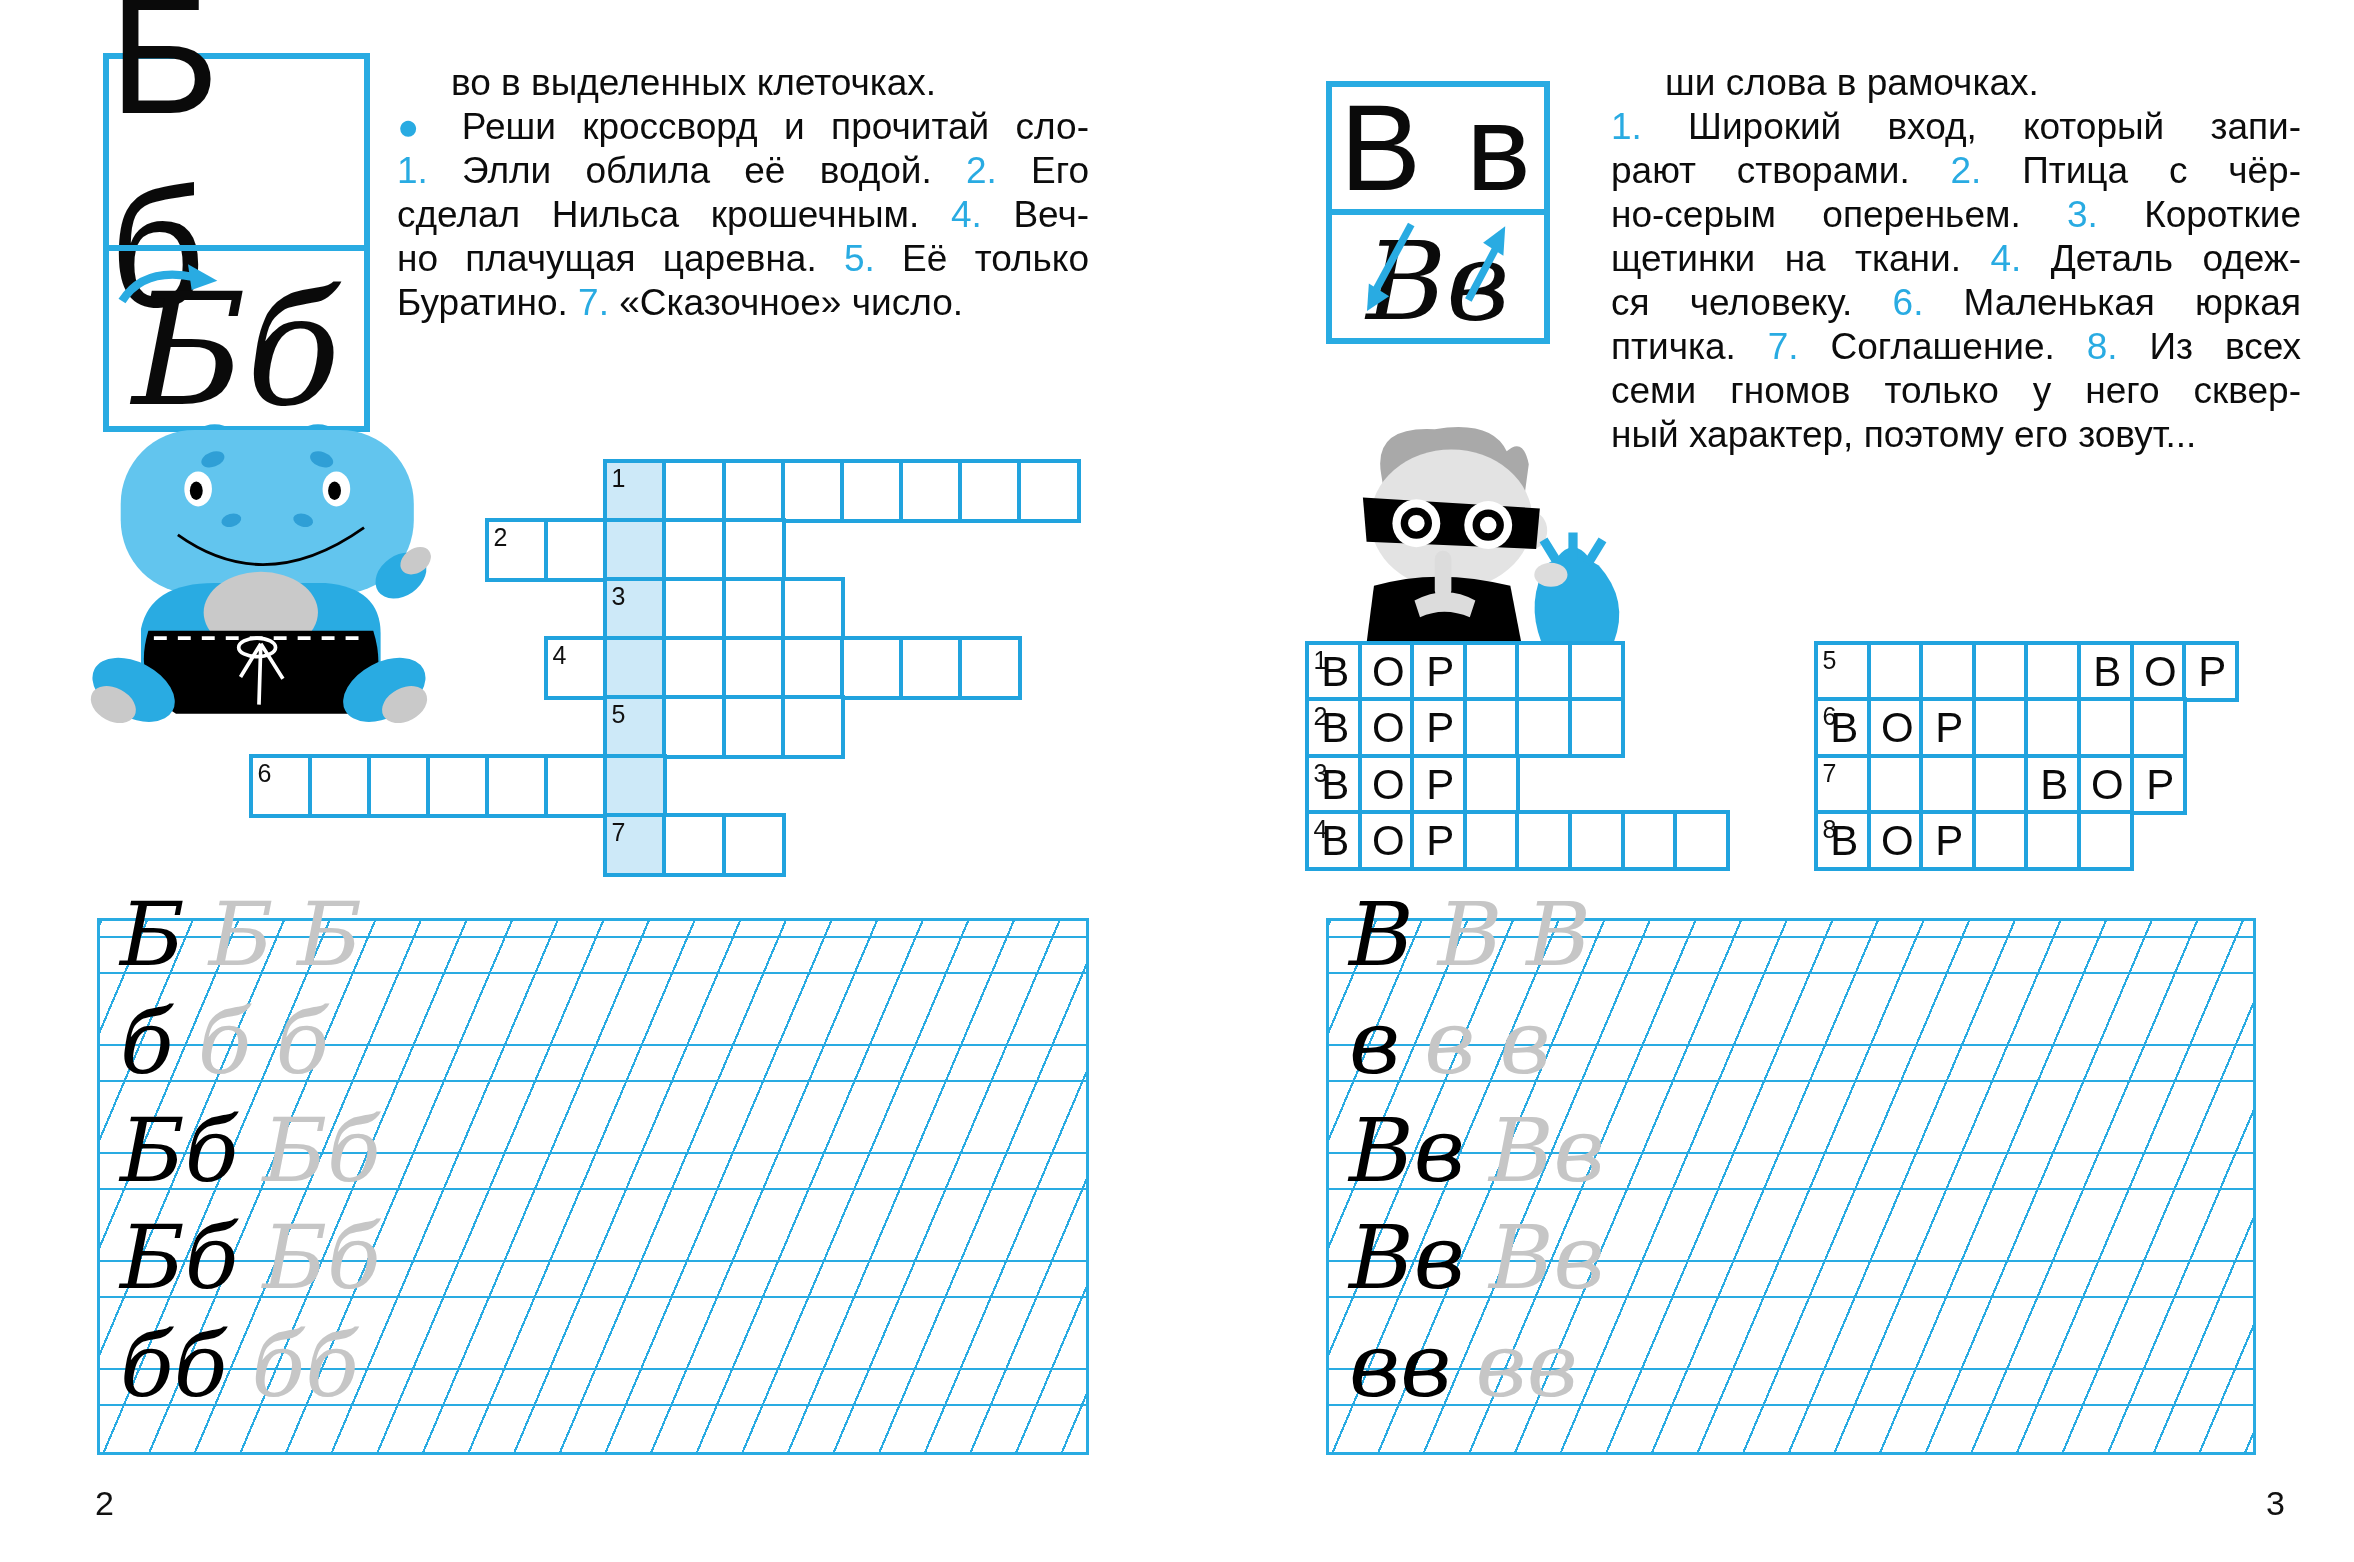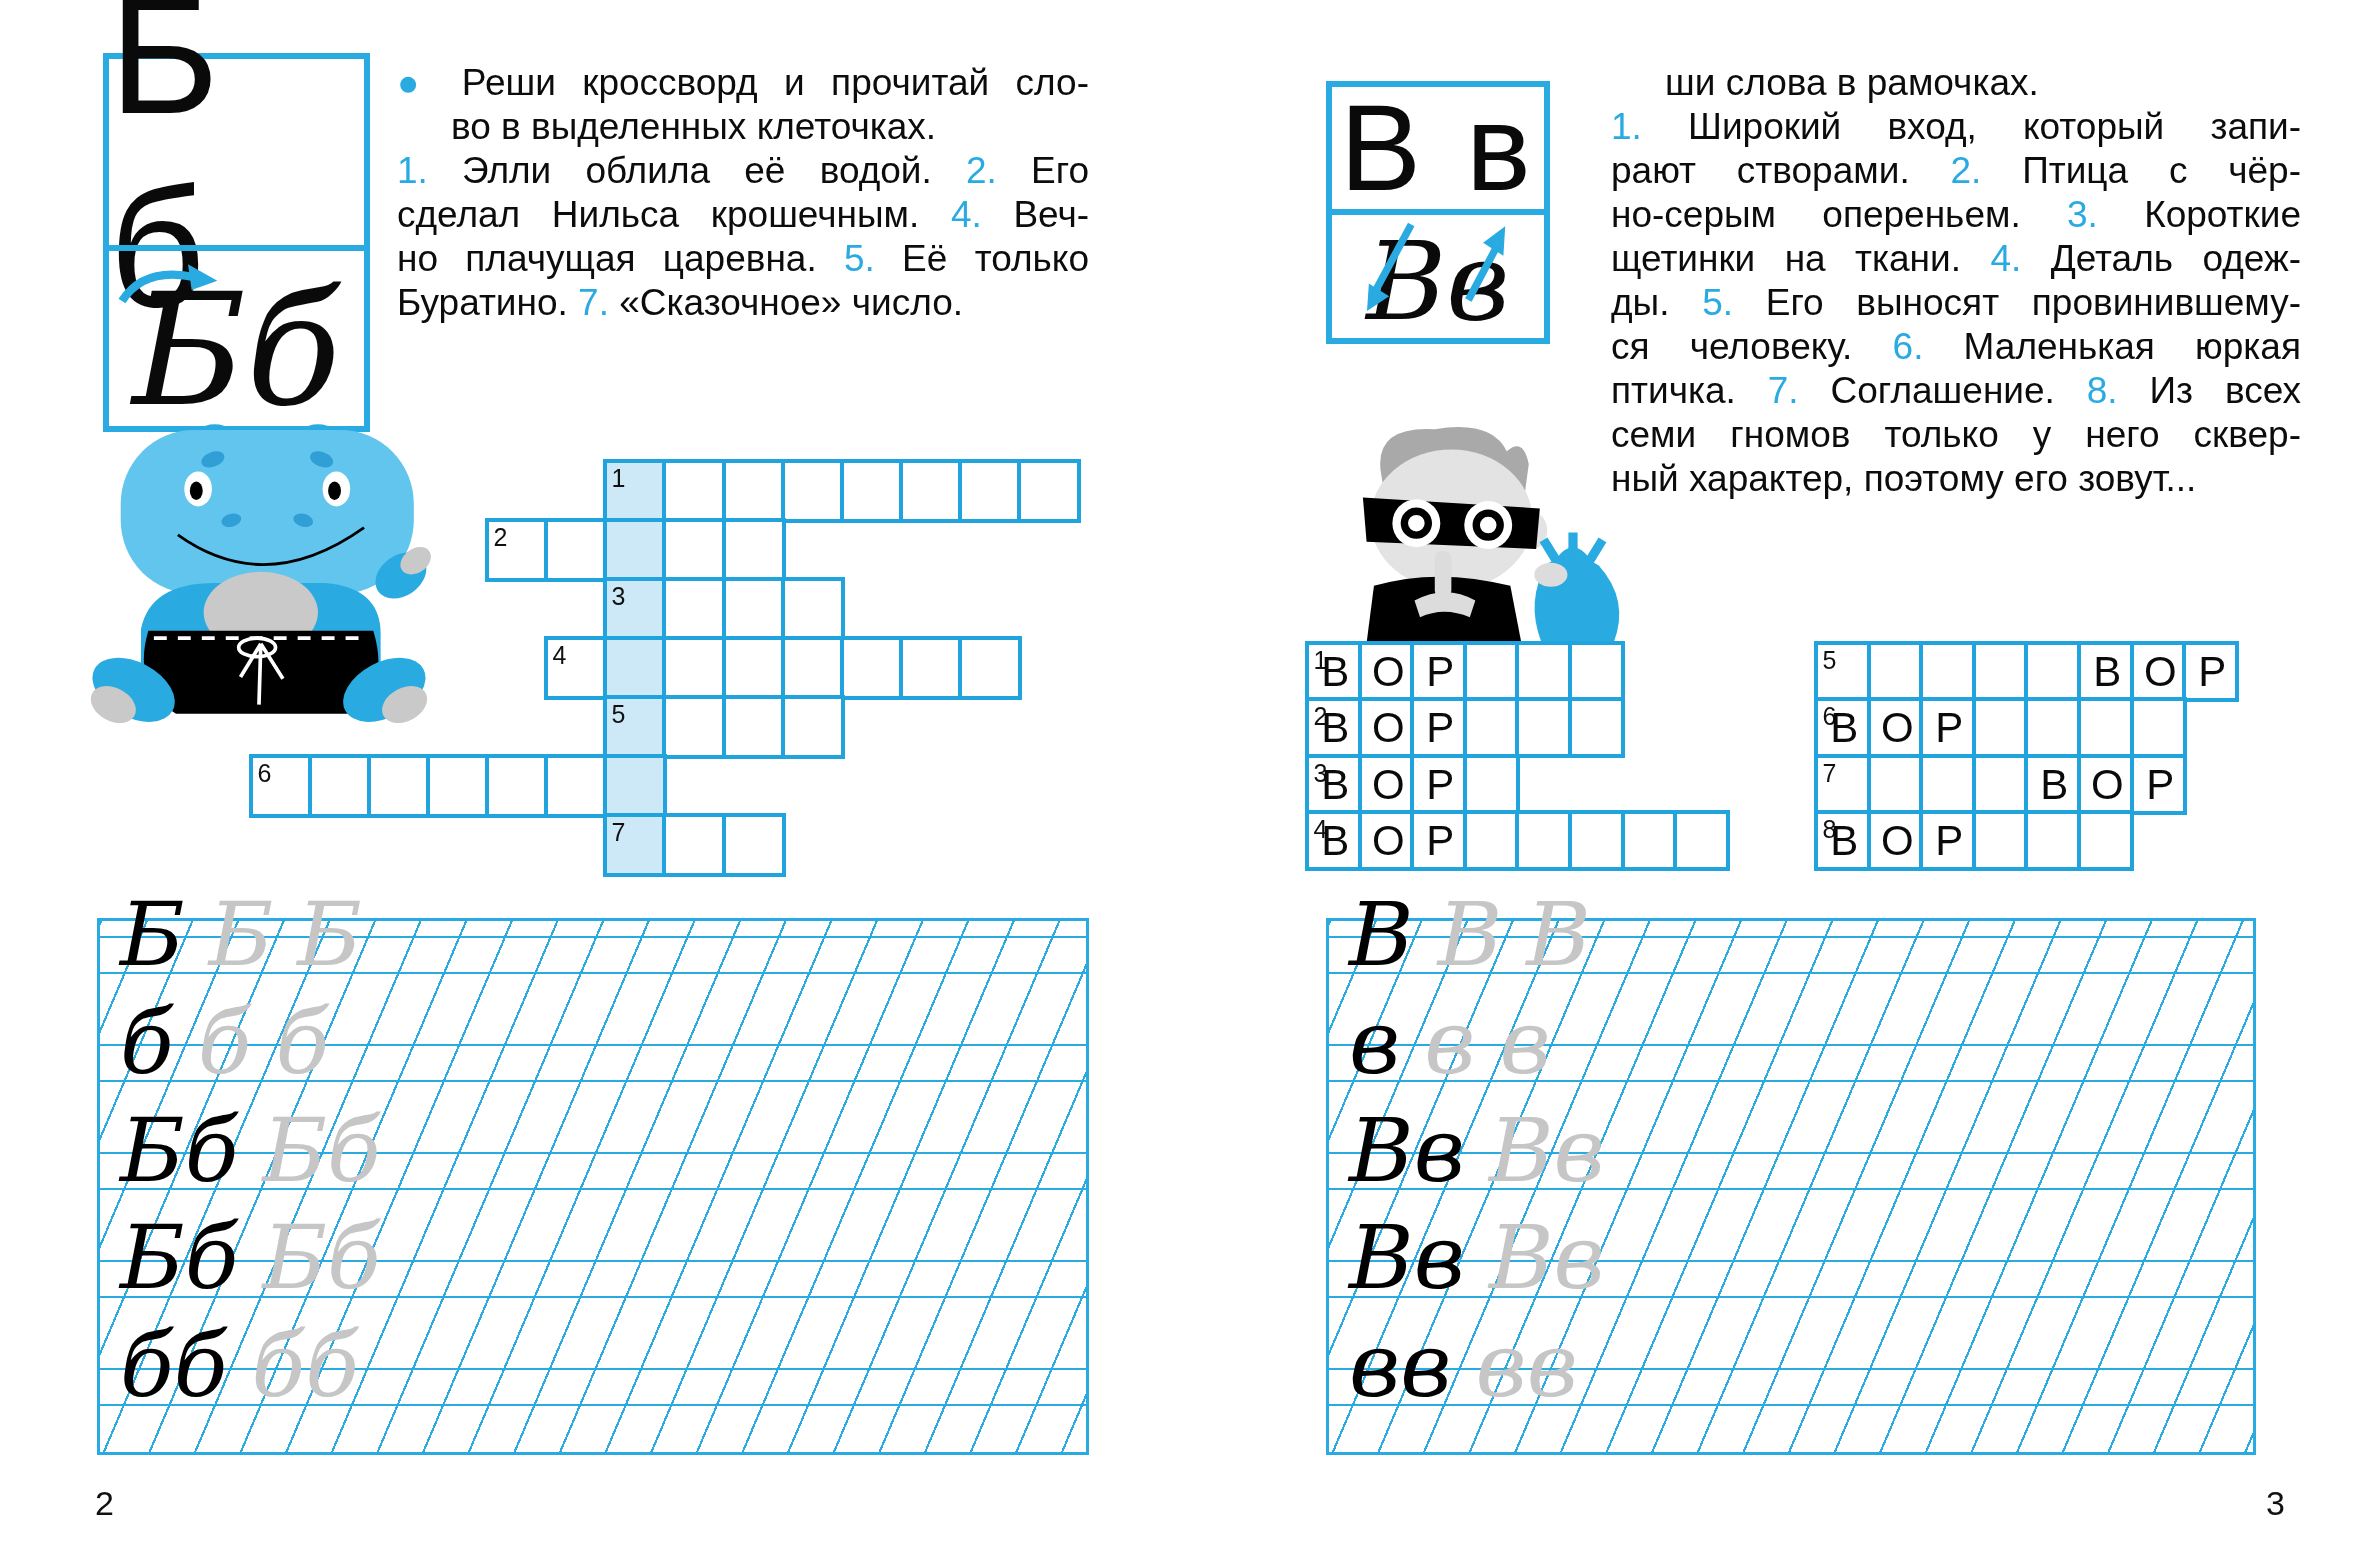--- a/index.html
+++ b/index.html
@@ -55,22 +55,22 @@
       <div class="lb-cursive" style="height:169px;">
         <span style="font-size:155px;line-height:138px;">Бб</span>
         <svg width="111" height="55" style="position:absolute;left:7.4px;top:5.5px;" viewBox="0 0 120 60">
           <path d="M6 48 Q30 10 86 22" fill="none" stroke="#29abe2" stroke-width="9"></path>
           <polygon points="110,26 78,8 82,36" fill="#29abe2"></polygon>
         </svg>
       </div>
     </div>
 
     <div class="taskcol" style="left:397px;top:61px;width:692px;">
+        <div class="tline indent endp"><span>во в выделенных клеточках.</span></div>
         <div class="tline "><span class="blue">●</span><span> Реши кроссворд и прочитай сло-</span></div>
-        <div class="tline indent endp"><span>во в выделенных клеточках.</span></div>
         <div class="tline "><span class="blue">1.</span><span> Элли облила её водой. </span><span class="blue">2.</span><span> Его</span></div>
         <div class="tline "><span>сделал Нильса крошечным. </span><span class="blue">4.</span><span> Веч-</span></div>
         <div class="tline "><span>но плачущая царевна. </span><span class="blue">5.</span><span> Её только</span></div>
         <div class="tline endp"><span>Буратино. </span><span class="blue">7.</span><span> «Сказочное» число.</span></div>
       </div>
 
     <svg class="abs" style="left:76px;top:417px;" width="365" height="318" viewBox="0 0 395 345">
       <ellipse cx="150" cy="28" rx="26" ry="20" fill="#29abe2"></ellipse>
       <ellipse cx="262" cy="28" rx="26" ry="20" fill="#29abe2"></ellipse>
       <rect x="48" y="14" width="318" height="178" rx="80" fill="#62c5ee"></rect>
@@ -178,21 +178,20 @@
         </svg>
       </div>
     </div>
 
     <div class="taskcol" style="left:1611px;top:61px;width:690px;">
         <div class="tline indent endp"><span>ши слова в рамочках.</span></div>
         <div class="tline "><span class="blue">1.</span><span> Широкий вход, который запи-</span></div>
         <div class="tline "><span>рают створами. </span><span class="blue">2.</span><span> Птица с чёр-</span></div>
         <div class="tline "><span>но-серым опереньем. </span><span class="blue">3.</span><span> Короткие</span></div>
         <div class="tline "><span>щетинки на ткани. </span><span class="blue">4.</span><span> Деталь одеж-</span></div>
-        <div class="tline "><span>ды. </span><span class="blue">5.</span><span> Его выносят провинившему-</span></div>
         <div class="tline "><span>ся человеку. </span><span class="blue">6.</span><span> Маленькая юркая</span></div>
         <div class="tline "><span>птичка. </span><span class="blue">7.</span><span> Соглашение. </span><span class="blue">8.</span><span> Из всех</span></div>
         <div class="tline "><span>семи гномов только у него сквер-</span></div>
         <div class="tline endp"><span>ный характер, поэтому его зовут...</span></div>
       </div>
 
     <svg class="abs" style="left:1326px;top:420px;" width="318" height="223" viewBox="0 0 345 242">
       <path d="M60 60 Q50 6 118 10 Q180 0 196 34 Q214 18 220 48 L214 92 L66 96 Z" fill="#a9a9a9"></path>
       <ellipse cx="136" cy="108" rx="88" ry="76" fill="#e3e3e3"></ellipse>
       <ellipse cx="224" cy="120" rx="16" ry="20" fill="#e3e3e3"></ellipse>

